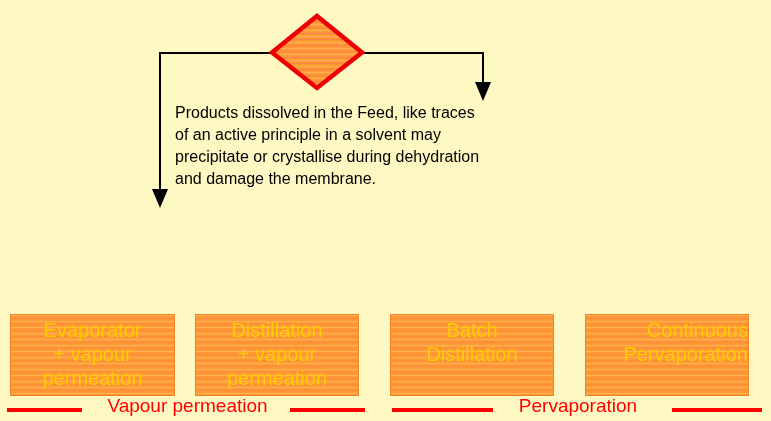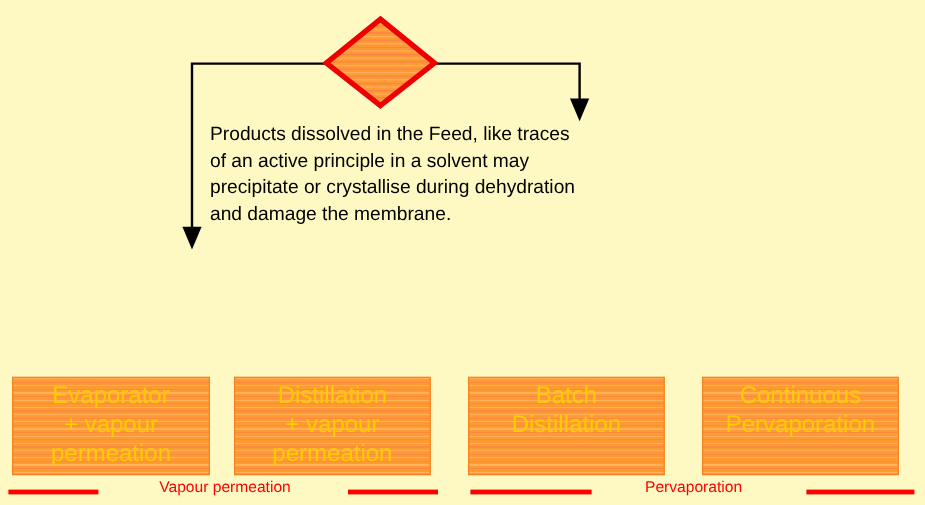--- a/index.html
+++ b/index.html
@@ -50,28 +50,28 @@
     color: #ffcc00;
     font-size: 20px;
     line-height: 24px;
     text-align: center;
     padding-top: 3px;
     white-space: pre-line;
   }
   #proc-box-1 { left: 10px;  width: 165px; }
   #proc-box-2 { left: 195px; }
   #proc-box-3 { left: 390px; }
-  #proc-box-4 { left: 585px; }
+  #proc-box-4 { left: 585px; text-align: right; }
   
   .cat-label {
     position: absolute;
     top: 393px;
     height: 26px;
     color: #ff0000;
-    font-size: 13px;
+    font-size: 19px;
     line-height: 26px;
     text-align: center;
   }
   #cat-label-1 { left: 95px;  width: 185px; }
   #cat-label-2 { left: 503px; width: 150px; }
   .cat-line {
     position: absolute;
     top: 408px;
     height: 4px;
     background: #ff0000;

